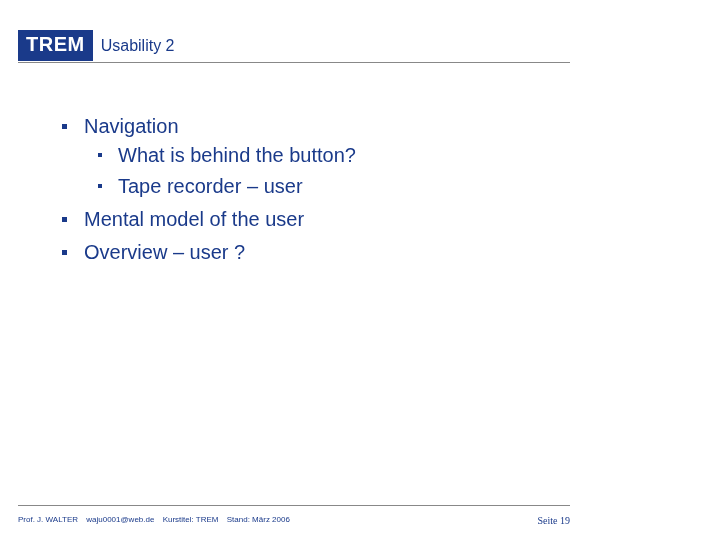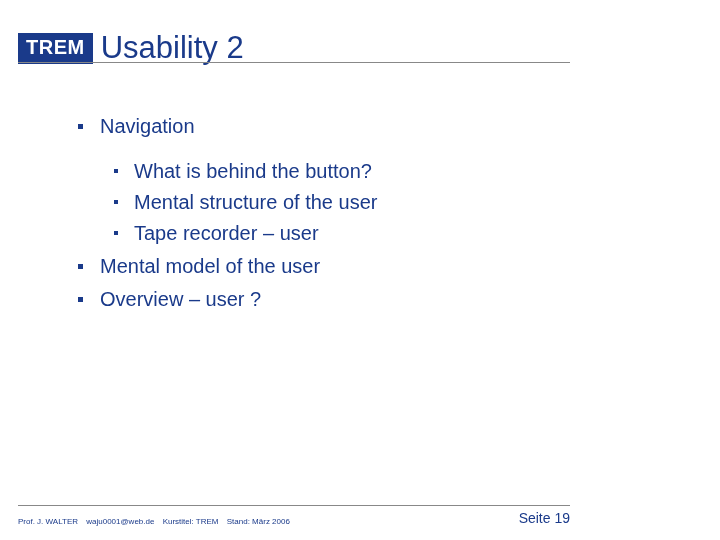--- a/index.html
+++ b/index.html
@@ -21,56 +21,56 @@
   .brand-box {
     background: #1a3a8a;
     color: #fff;
     font-weight: bold;
     font-size: 20px;
     padding: 3px 8px 5px 8px;
     letter-spacing: 0.5px;
   }
   .title {
     color: #1a3a8a;
-    font-size: 31px;
+    font-size: 16px;
     font-weight: normal;
   }
   .header-rule {
     position: absolute;
     top: 62px;
     left: 18px;
     right: 18px;
     border: none;
     border-top: 1px solid #888;
   }
   .content {
     position: absolute;
     top: 112px;
-    left: 70px;
+    left: 54px;
     right: 60px;
     color: #1a3a8a;
     font-size: 20px;
   }
   ul.top { list-style: none; }
   ul.top > li {
     position: relative;
     padding-left: 30px;
     margin-bottom: 4px;
     line-height: 1.45;
   }
   ul.top > li::before {
     content: "";
     position: absolute;
     left: 8px;
     top: 12px;
     width: 5px;
     height: 5px;
     background: #1a3a8a;
   }
-  ul.sub { list-style: none; margin-top: 16px; }
+  ul.sub { list-style: none; margin-top: 0; }
   ul.sub > li {
     position: relative;
     padding-left: 34px;
     margin-bottom: 2px;
     line-height: 1.45;
   }
   ul.sub > li::before {
     content: "";
     position: absolute;
     left: 14px;
@@ -87,45 +87,44 @@
     border: none;
     border-top: 1px solid #888;
   }
   .footer {
     position: absolute;
     bottom: 14px;
     left: 18px;
     right: 18px;
     display: flex;
     justify-content: space-between;
-    align-items: flex-end;
+    align-items: flex-start;
     color: #1a3a8a;
     font-size: 8px;
   }
   .footer .left span { margin-right: 6px; }
-  .footer .right { font-size: 14px; }
+  .footer .right { font-size: 10px; font-family: Liberation Serif, serif; }
 </style>
 </head>
 <body>
 
 <div class="slide">
 
   <div class="header">
     <div class="brand-box">TREM</div>
     <div class="title">Usability 2</div>
   </div>
   <hr class="header-rule">
 
   <div class="content">
     <ul class="top">
       <li>
         <span>Navigation</span>
         <ul class="sub">
           <li><span>What is behind the button?</span></li>
-          <li><span>Mental structure of the user</span></li>
           <li><span>Tape recorder – user</span></li>
         </ul>
       </li>
       <li>
         <span>Mental model of the user</span>
       </li>
       <li>
         <span>Overview – user ?</span>
         <ul class="sub">
         </ul>

